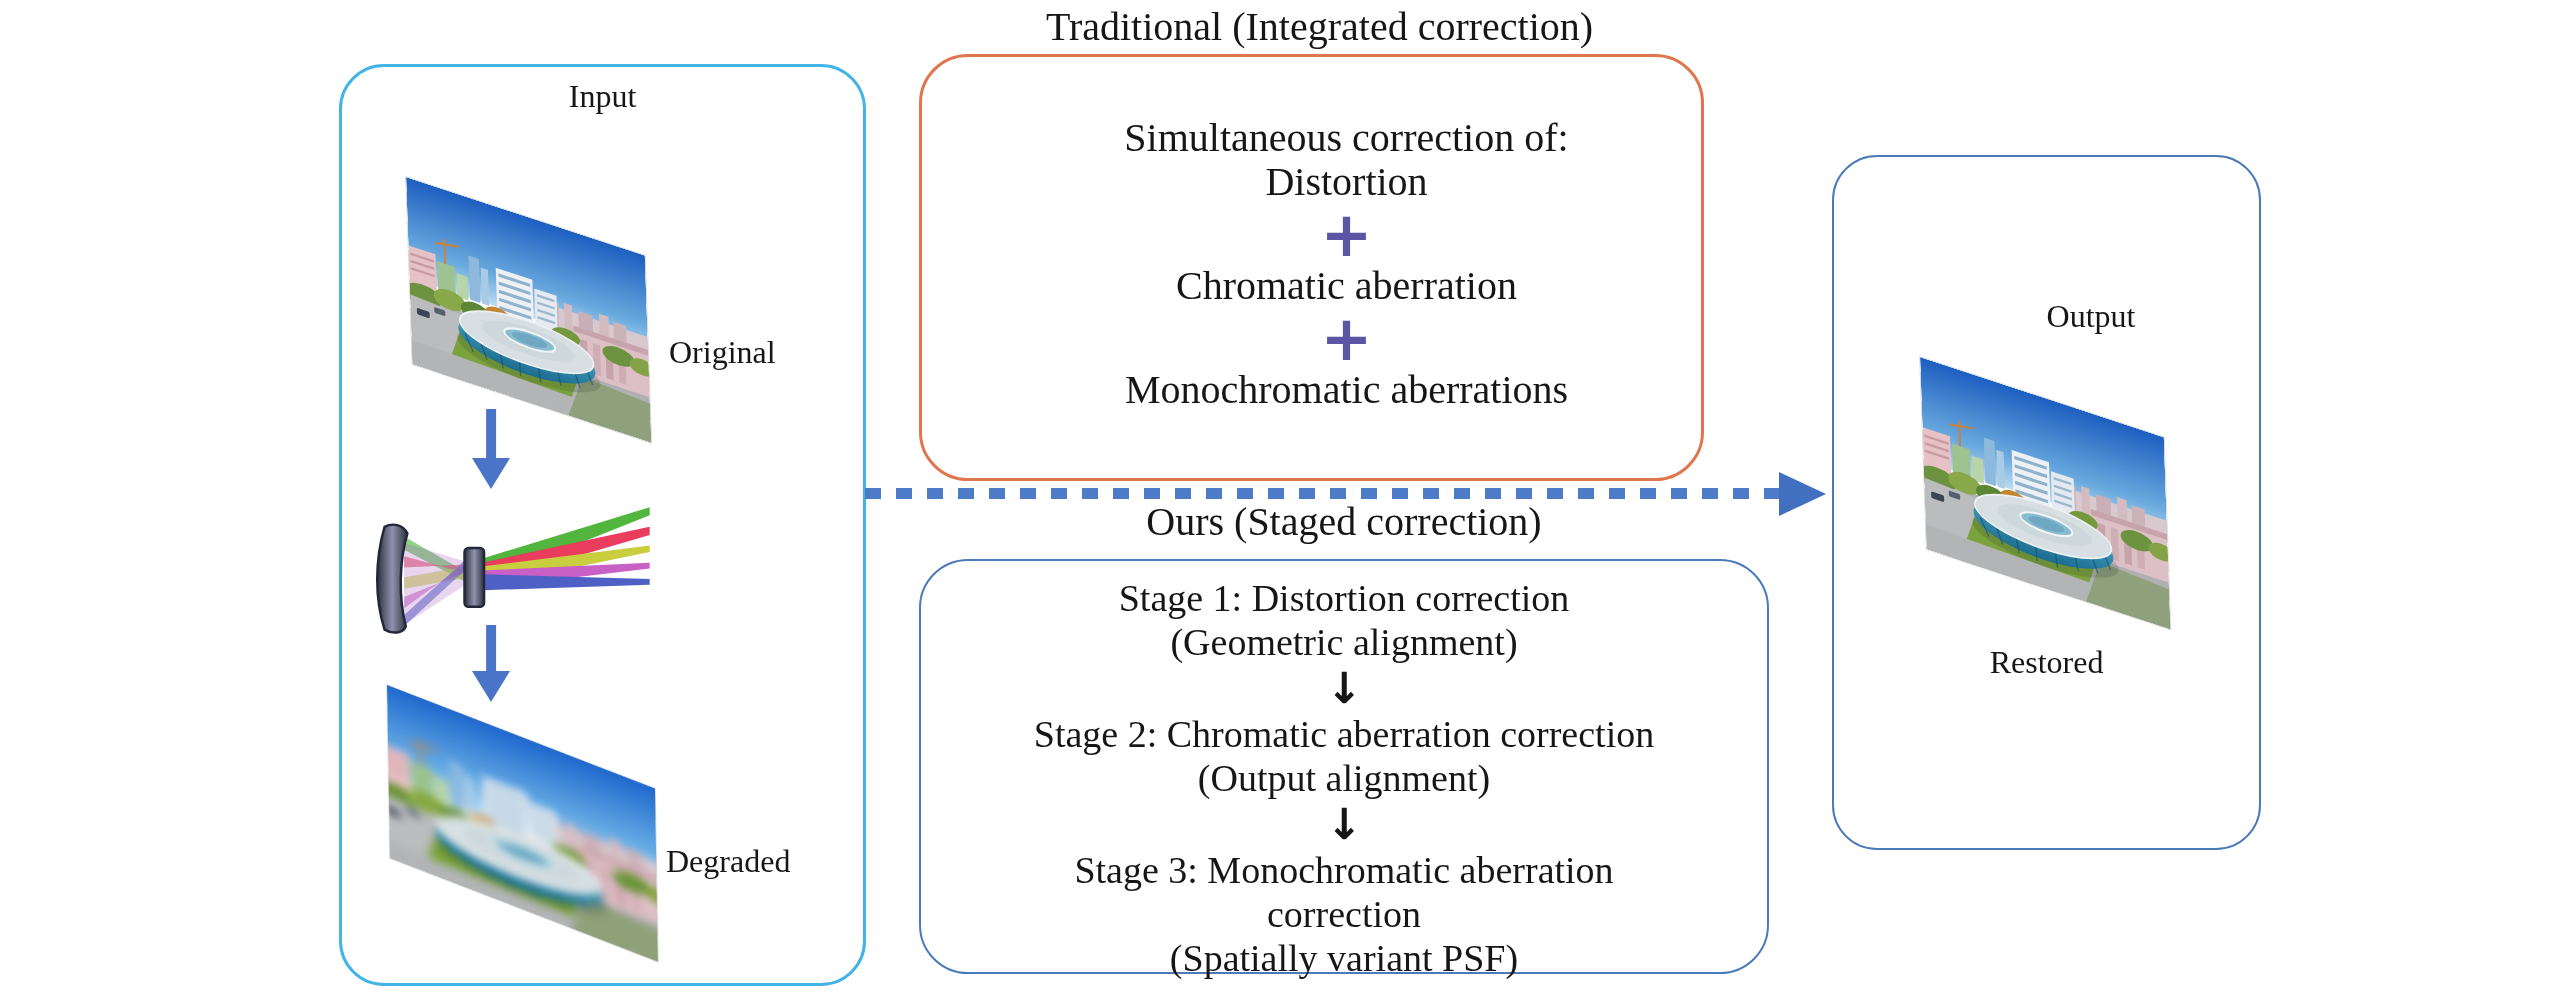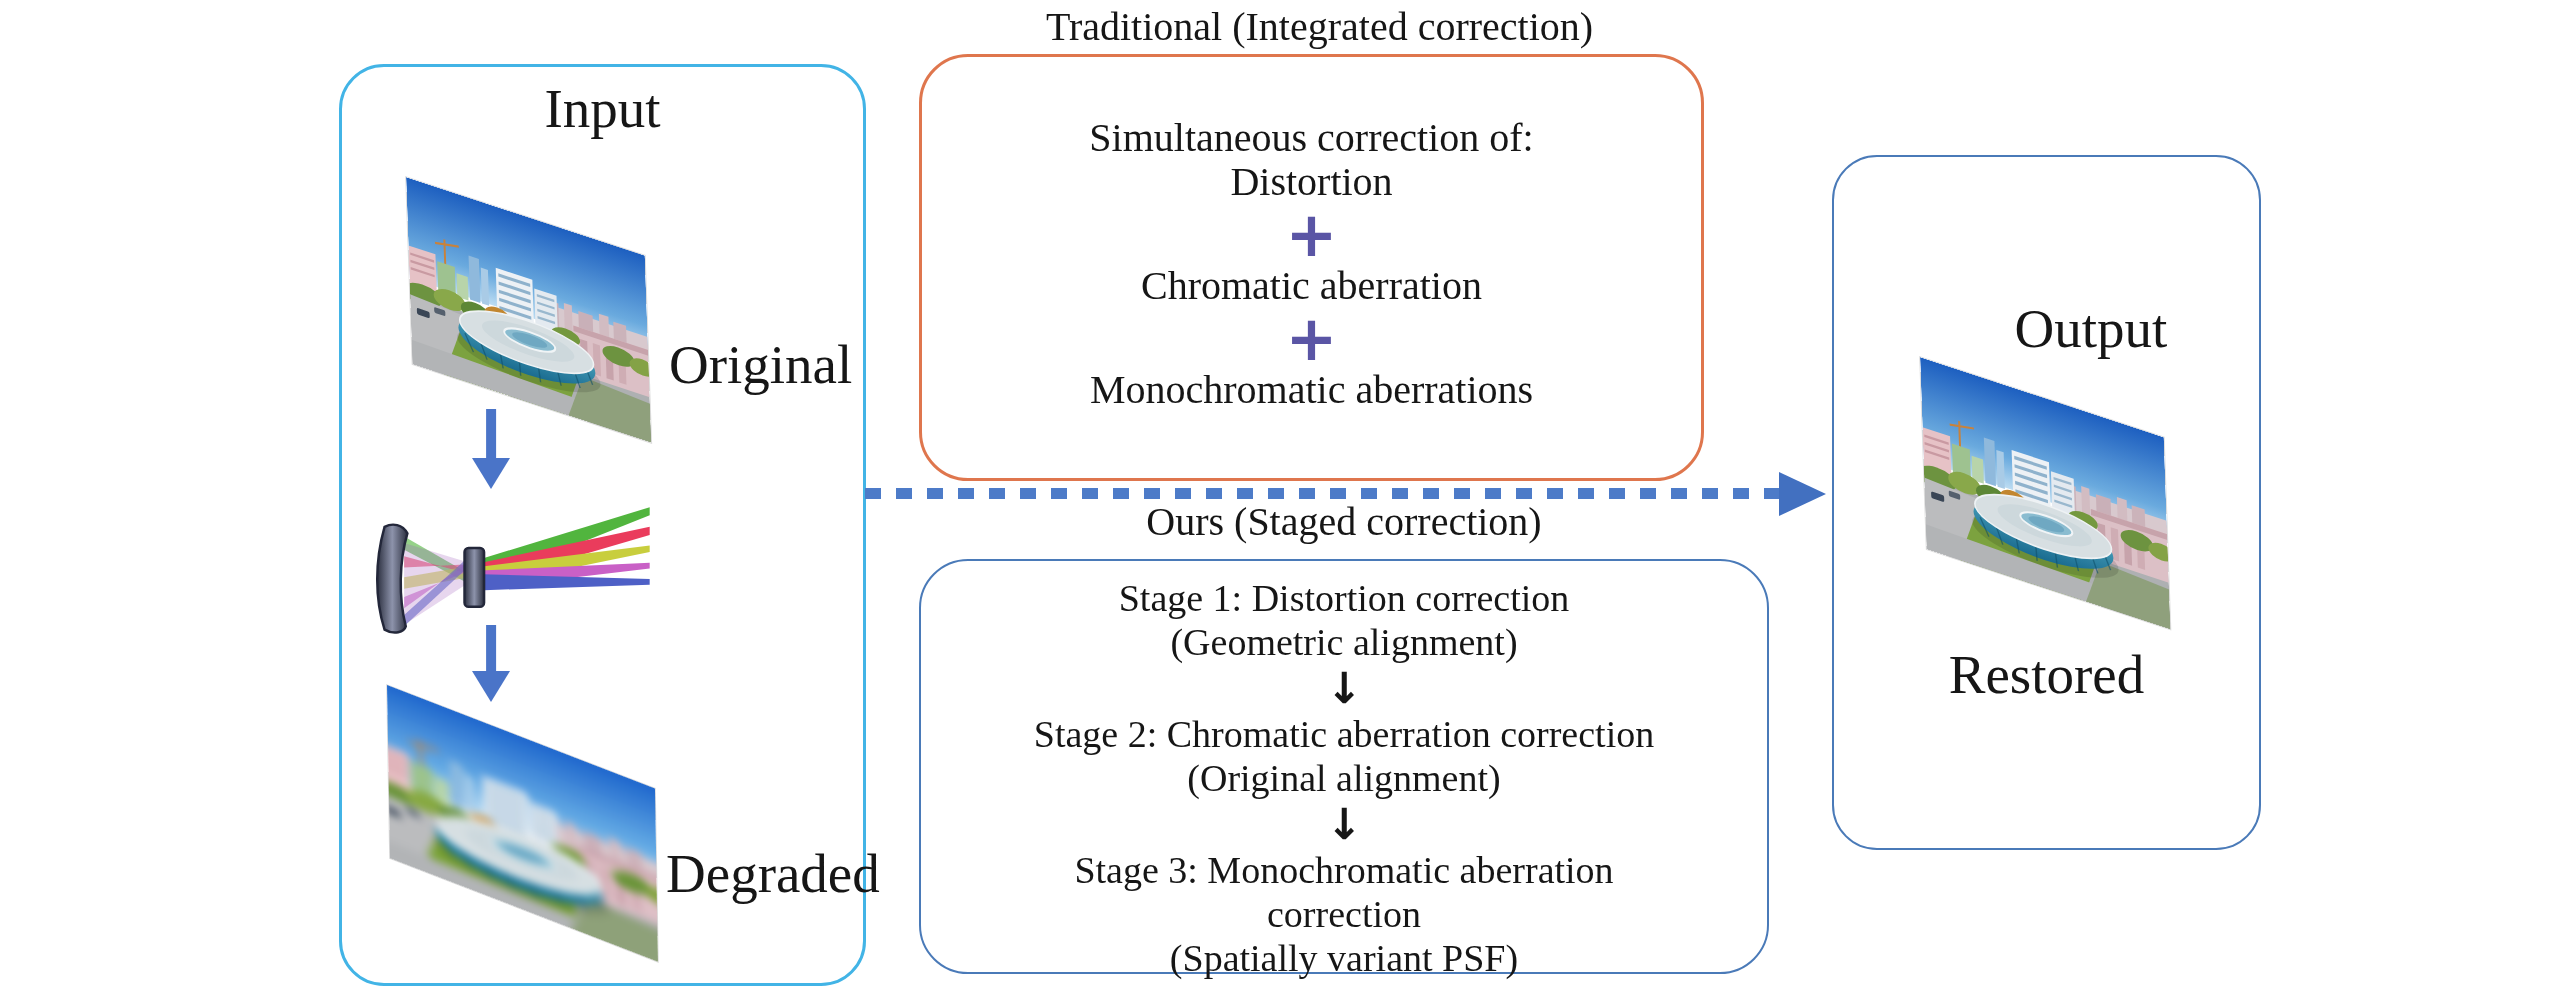--- a/index.html
+++ b/index.html
@@ -5,21 +5,21 @@
   html,body{margin:0;padding:0;background:#ffffff;}
   #canvas{position:relative;width:2576px;height:995px;background:#ffffff;overflow:hidden;
           font-family:"Liberation Serif","DejaVu Serif",serif;color:#161616;}
   .panel{position:absolute;background:#ffffff;box-sizing:border-box;}
   .panel.input{border:3.3px solid #42b4e6;border-radius:45px;}
   .panel.trad{border:3.3px solid #df764d;border-radius:49px;}
   .panel.ours{border:2.9px solid #4a7ab8;border-radius:49px;}
   .panel.output{border:2.9px solid #4a7ab8;border-radius:45px;}
   .lbl{position:absolute;white-space:nowrap;color:#161616;}
   .center{text-align:center;}
-  .f50{font-size:55px;line-height:1.1;}
+  .f50{font-size:32px;line-height:1.1;}
   .f49{font-size:40px;line-height:1.1;}
   .f46{font-size:38px;line-height:1.16;}
   
   .photo{position:absolute;overflow:hidden;transform-origin:top left;box-shadow:0 0 0 0.8px rgba(120,120,120,.25);}
   .photo svg{display:block;width:100%;height:100%;}
   .skew-a{transform:skewY(20deg) rotate(-2deg);}
   .skew-b{transform:skewY(22deg) rotate(-1deg);}
   .blurwrap svg{filter:blur(4.1px) saturate(1.1);transform:scale(1.09);transform-origin:center;}
   
   .varrow{position:absolute;}
@@ -184,40 +184,40 @@
 
   <div class="photo skew-b blurwrap" style="left:387px;top:685px;width:268px;height:172px;">
     <svg viewBox="0 0 300 230" preserveAspectRatio="none">
         <use href="#cityphoto"></use>
       </svg>
   </div>
   <div class="lbl f50" style="left:666px;top:844px;">Degraded</div>
 
   <div class="lbl f49 center" style="left:919px;top:4.9px;width:801px;">Traditional (Integrated correction)</div>
   <div class="panel trad" style="left:919px;top:54px;width:785px;height:427px;"></div>
-  <div class="trad-content f49" style="left:919px;top:116px;width:785px;">
+  <div class="trad-content f49" style="left:919px;top:116px;width:785px;padding-left:35px;">
     <div>Simultaneous correction of:</div>
     <div>Distortion</div>
     <div class="plus">+</div>
     <div>Chromatic aberration</div>
     <div class="plus">+</div>
     <div>Monochromatic aberrations</div>
   </div>
 
   <div class="dash-line" style="left:865px;top:488px;width:916px;"></div>
   <div class="dash-head" style="left:1779px;top:472px;"></div>
 
   <div class="lbl f49 center" style="left:919px;top:500px;width:850px;">Ours (Staged correction)</div>
   <div class="panel ours" style="left:919px;top:559px;width:850px;height:415px;"></div>
   <div class="stage-content f46" style="left:919px;top:576px;width:850px;">
     <div>Stage 1: Distortion correction</div>
     <div>(Geometric alignment)</div>
     <div class="darr">↓</div>
     <div>Stage 2: Chromatic aberration correction</div>
-    <div>(Original alignment)</div>
+    <div>(Output alignment)</div>
     <div class="darr">↓</div>
     <div>Stage 3: Monochromatic aberration</div>
     <div>correction</div>
     <div>(Spatially variant PSF)</div>
   </div>
 
   <div class="panel output" style="left:1832px;top:155px;width:429px;height:695px;"></div>
   <div class="lbl f50 center" style="left:1832px;top:299px;width:518px;">Output</div>
   <div class="photo skew-a" style="left:1920px;top:357px;width:244px;height:190px;">
     <svg viewBox="0 0 300 230" preserveAspectRatio="none">

